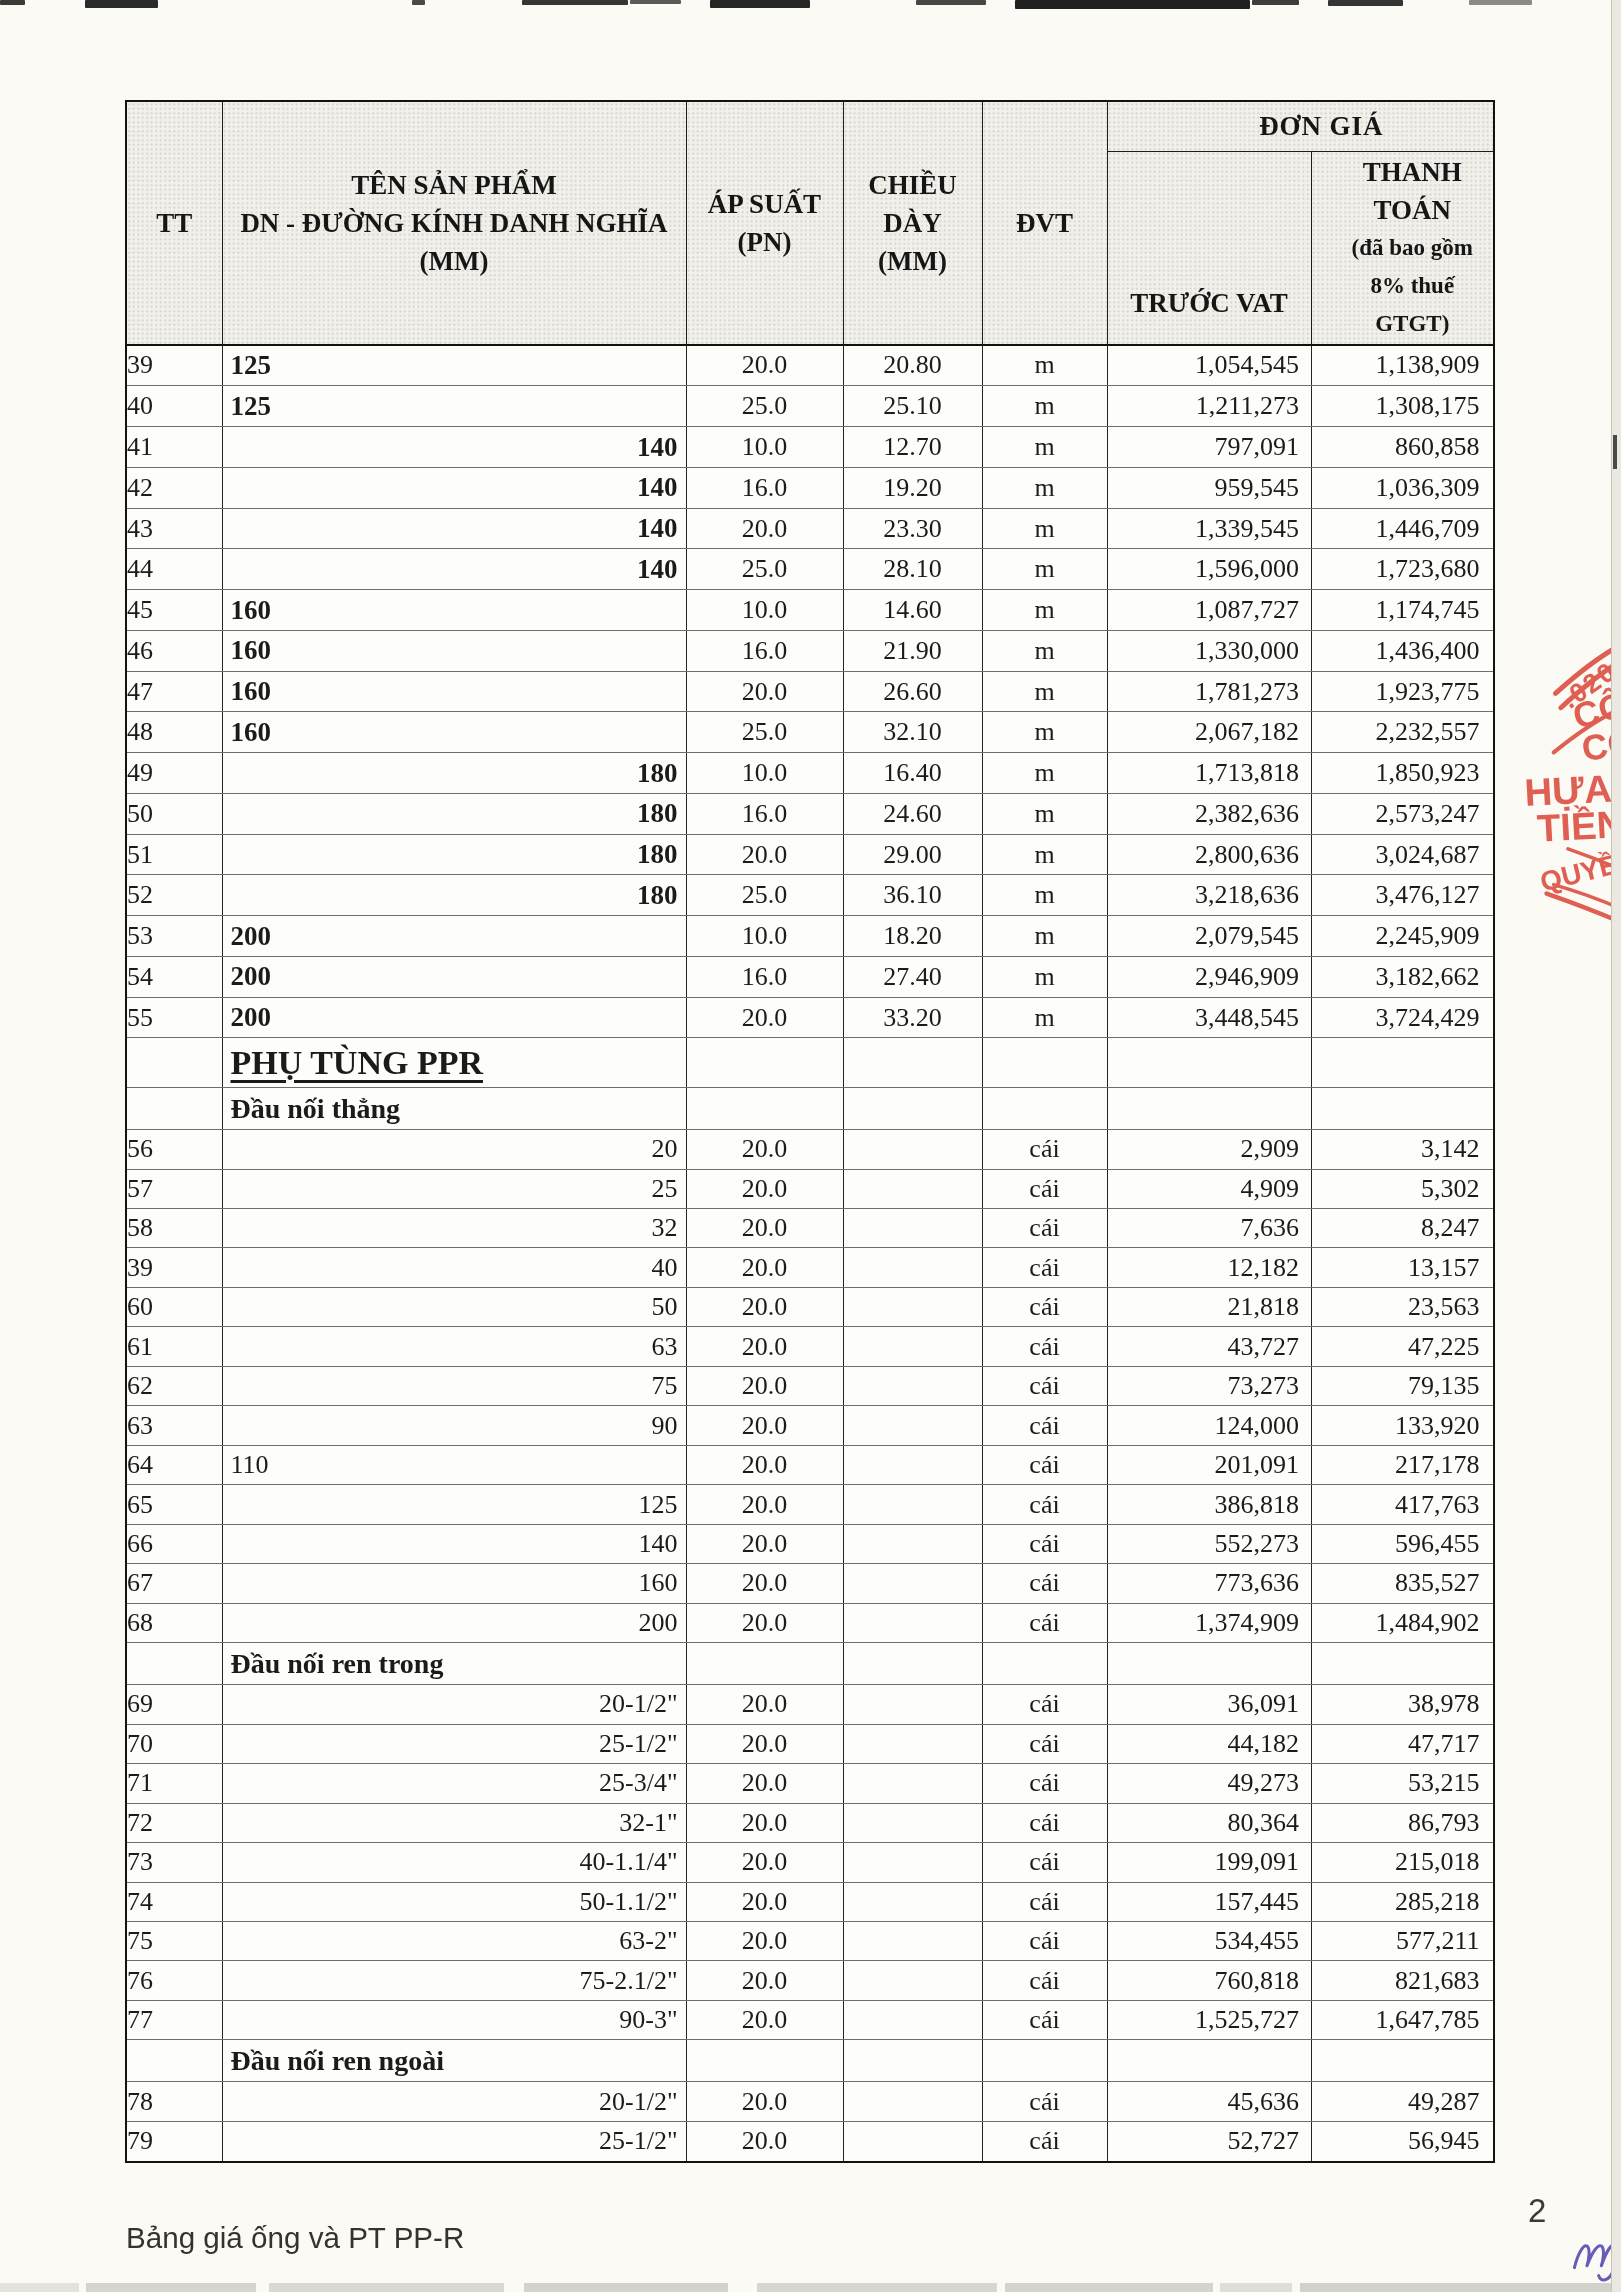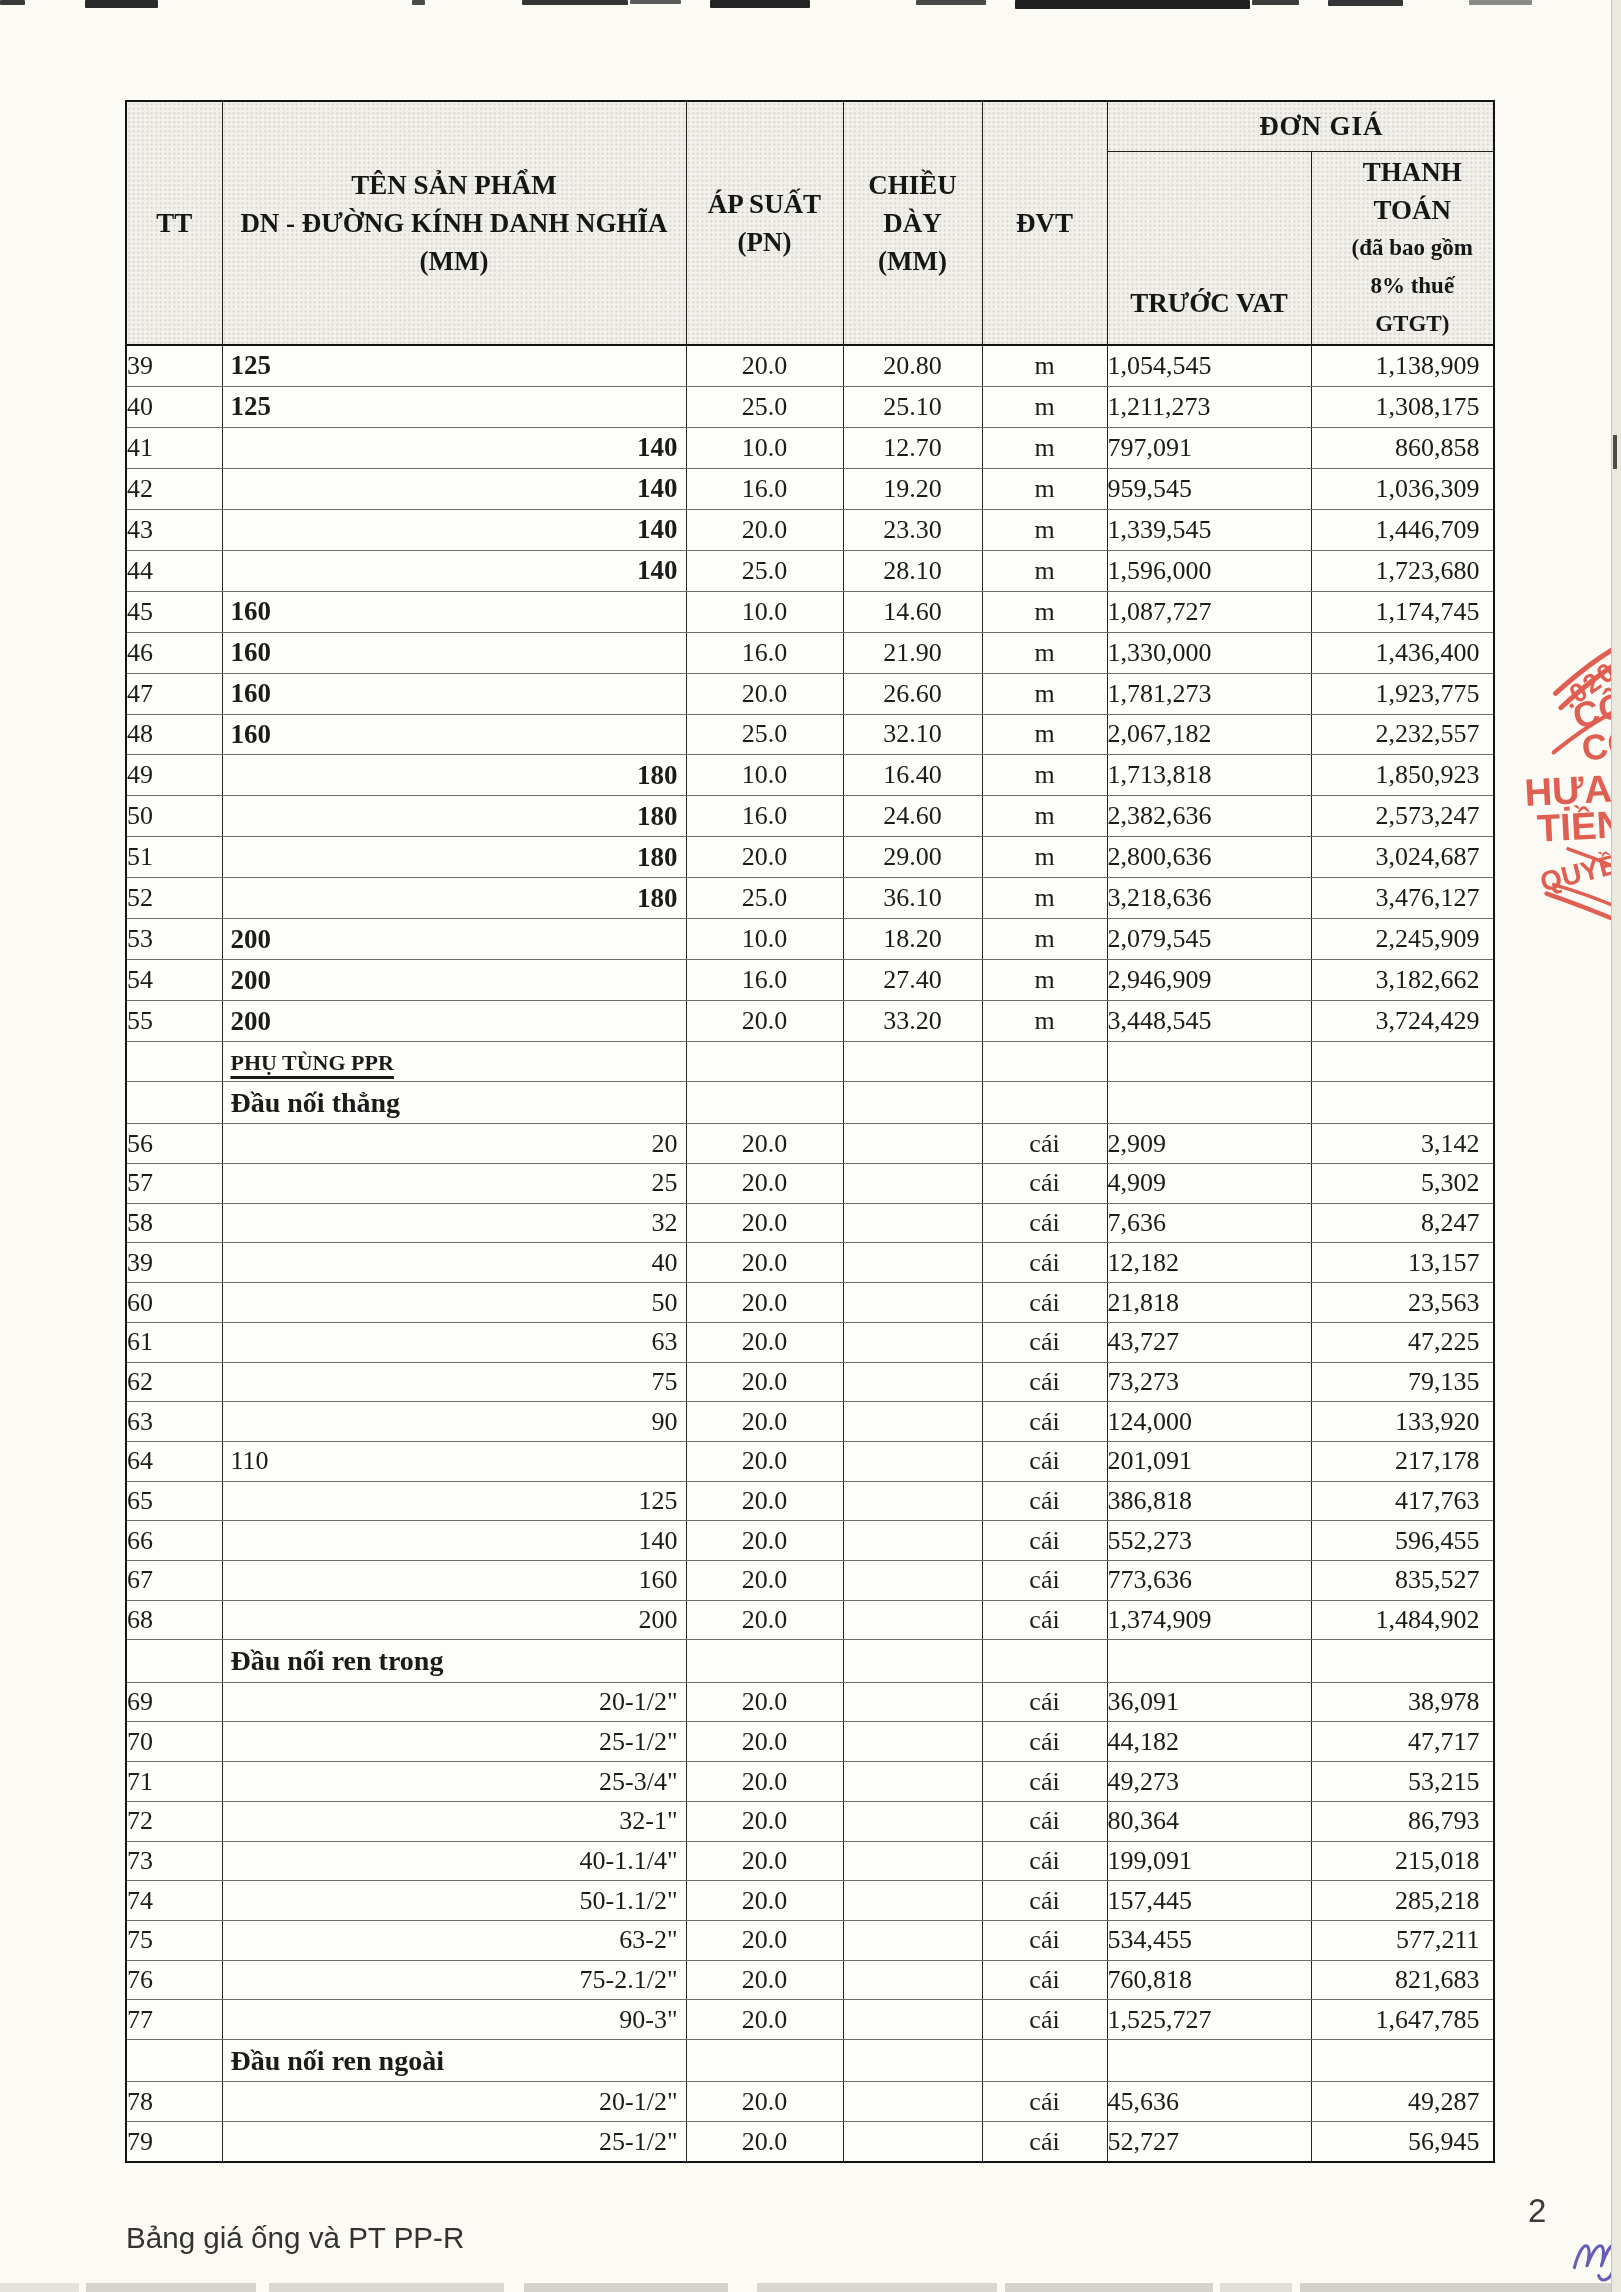--- a/index.html
+++ b/index.html
@@ -24,24 +24,24 @@
   .h-paid .small{font-size:23px;}
   .price-table thead{border-bottom:2.7px solid #121212;}
 
   .price-table tbody td{
       border-left:1.8px solid #242424;border-right:1.8px solid #242424;
       border-top:0.9px solid #6e6e6e;border-bottom:0.9px solid #6e6e6e;
       font-size:26px;vertical-align:middle;padding:0;}
   .c-tt{text-align:left;}
   .c-name{padding:0 8px !important;}
   .c-pn,.c-th,.c-unit{text-align:center;}
-  .c-pre{text-align:left;padding-right:11.6px !important;}
+  .c-pre{text-align:right;padding-right:11.6px !important;}
   .c-paid{text-align:right;padding-right:13.4px !important;}
   .dn-bold{font-weight:bold;font-size:27px;}
-  .sec-title{font-weight:bold;font-size:22px;text-decoration:underline;
+  .sec-title{font-weight:bold;font-size:34px;text-decoration:underline;
              text-decoration-thickness:2.7px;text-underline-offset:6.3px;}
   .sub-title{font-weight:bold;font-size:28px;}
 
   
   .footer-title{position:absolute;left:126px;top:2209px;
       font-family:"Liberation Sans","DejaVu Sans",sans-serif;font-size:29.6px;color:#34332f;margin-top:12px;}
   .page-num{position:absolute;left:1528px;top:2192px;
       font-family:"Liberation Sans","DejaVu Sans",sans-serif;font-size:33px;color:#3c3b38;}
 
   

